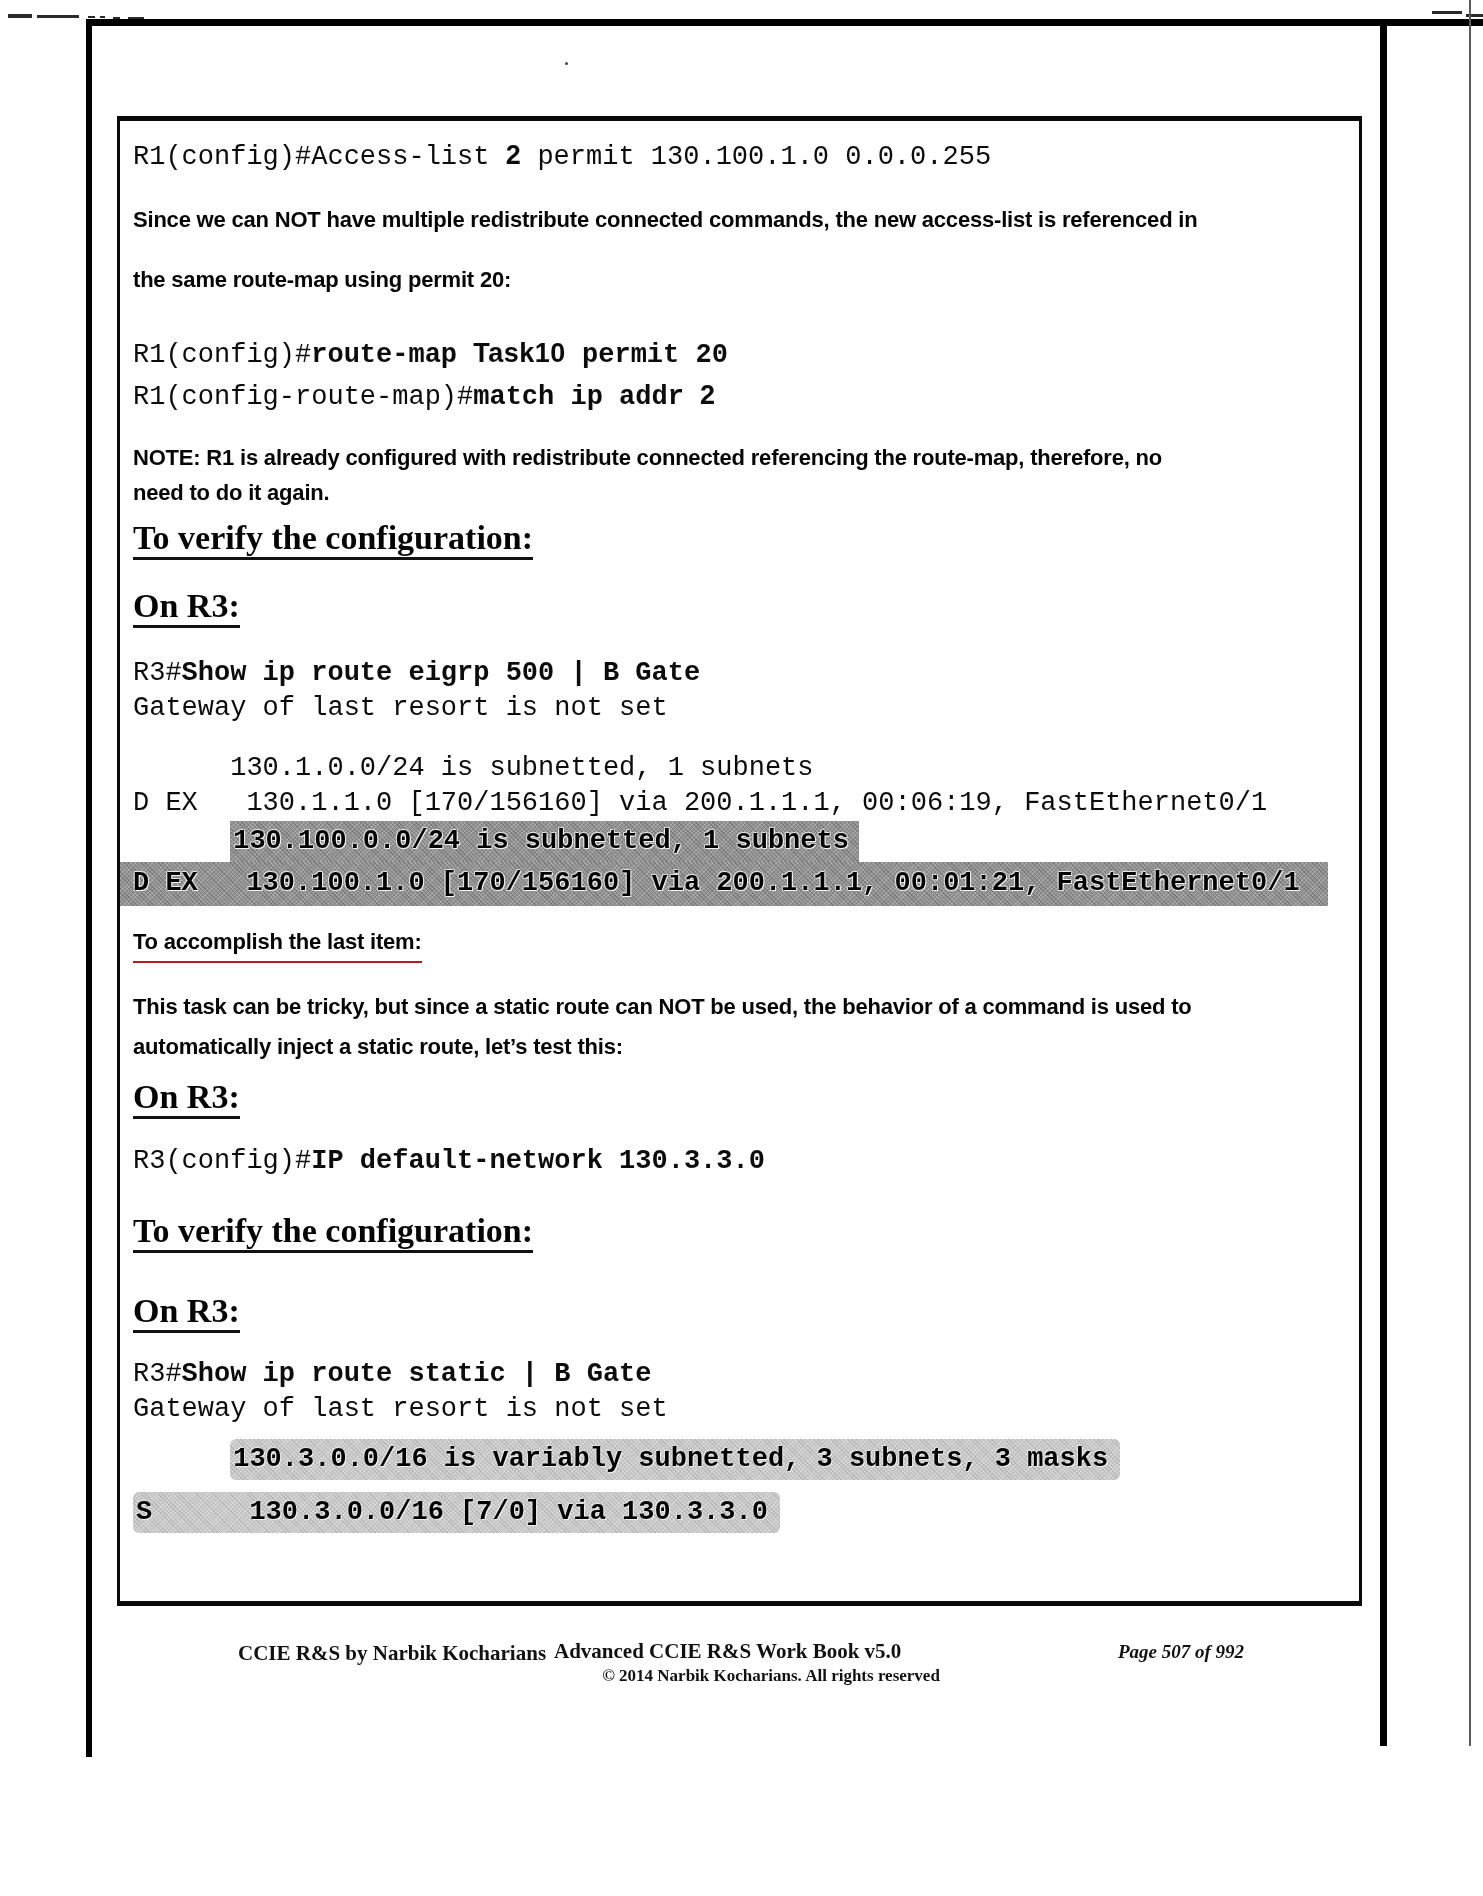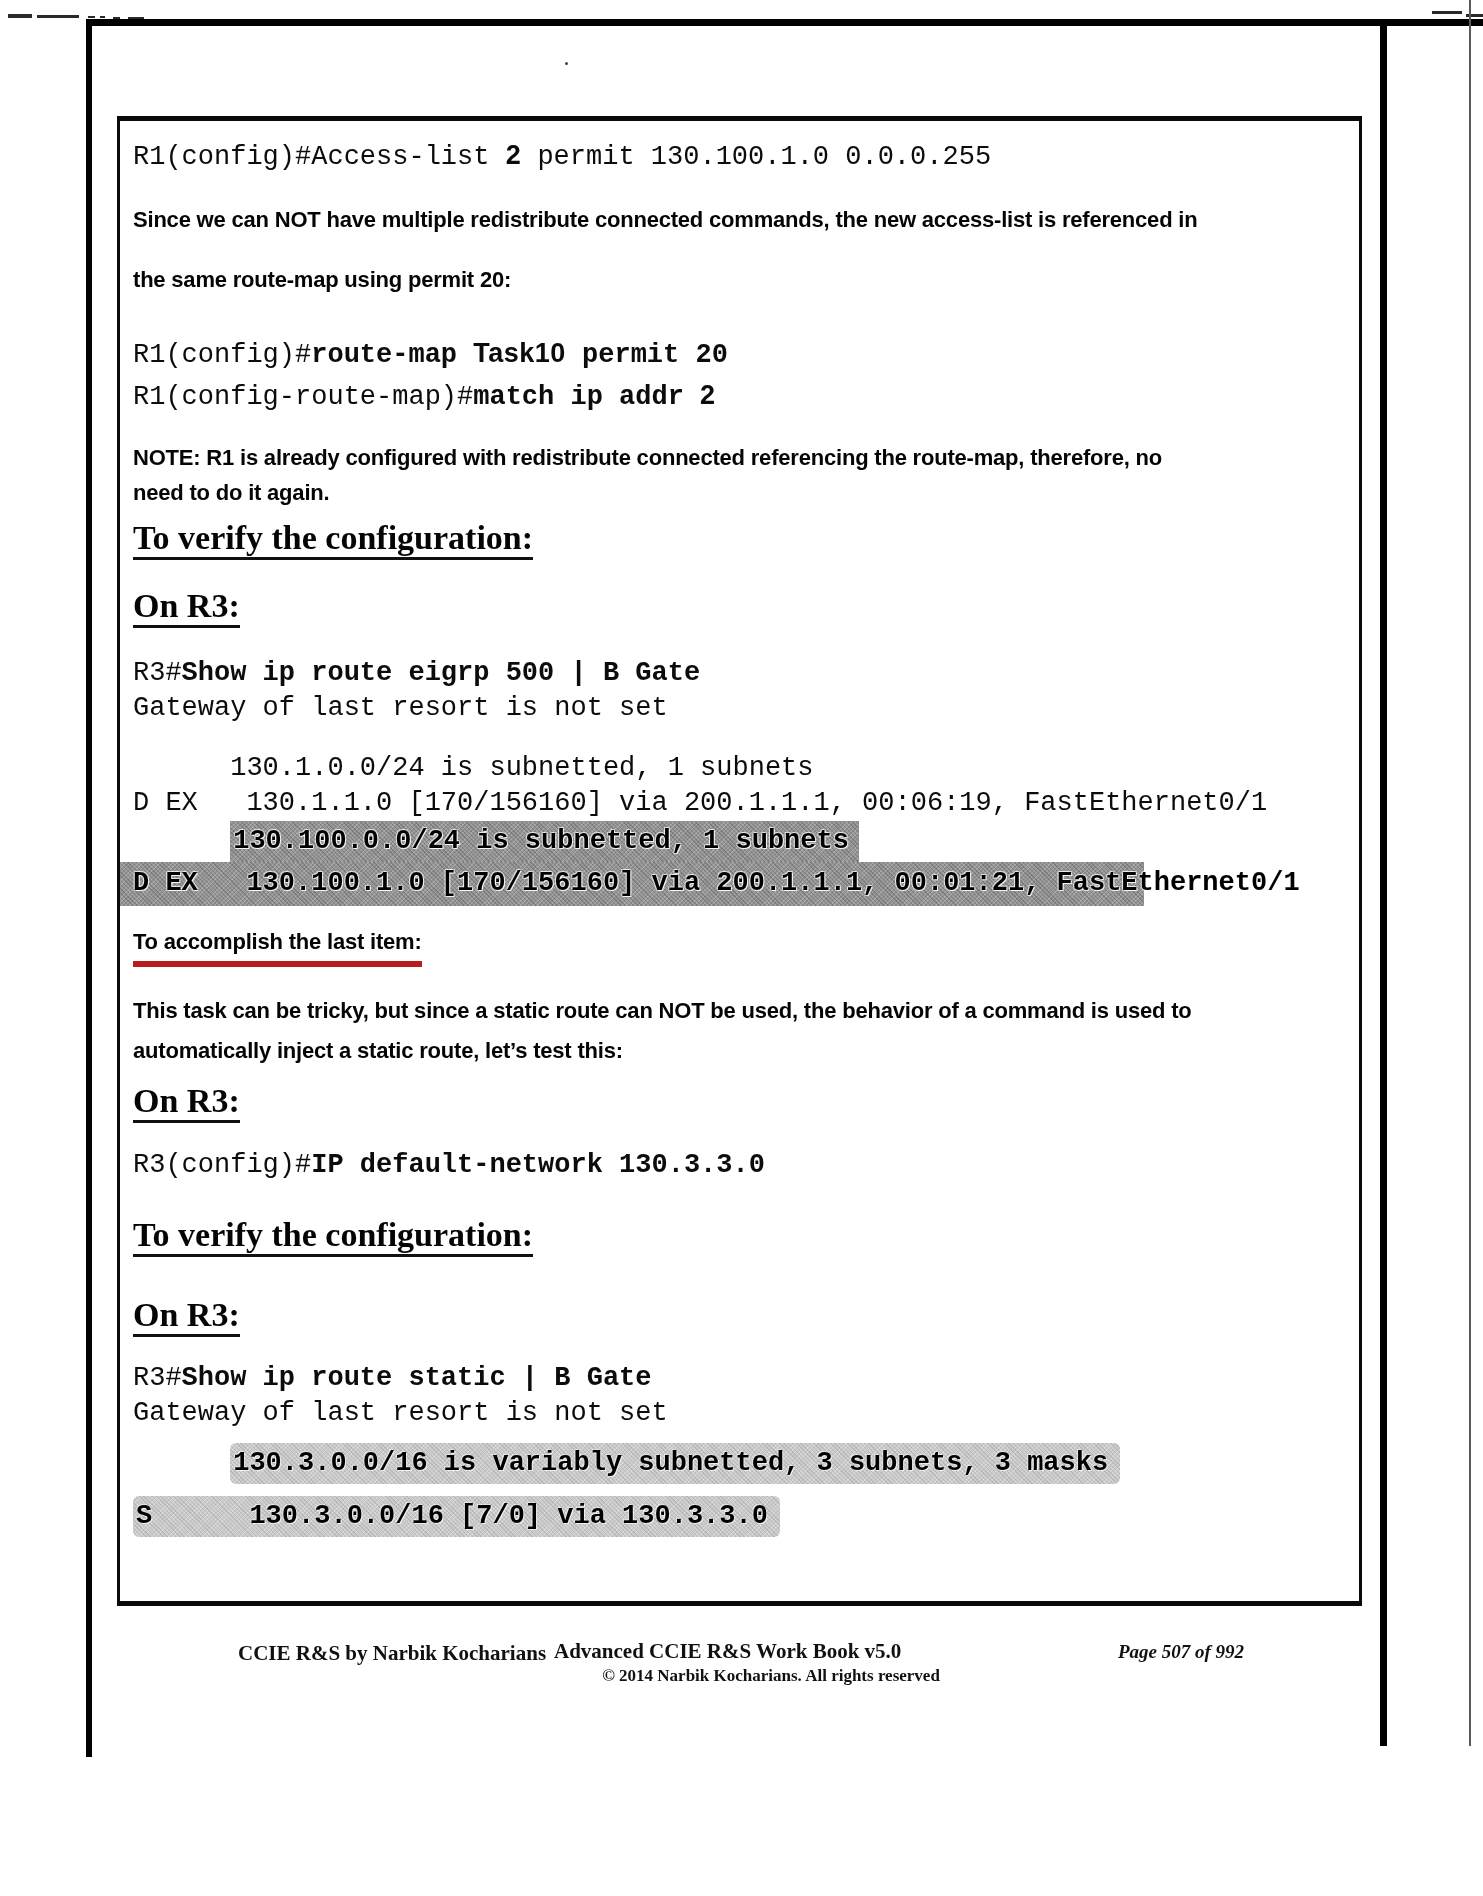--- a/index.html
+++ b/index.html
@@ -44,41 +44,41 @@
   .para {
     font-weight:bold; font-size:22px; letter-spacing:-0.2px;
     line-height:30px; white-space:nowrap; color:#050505;
   }
   .para-block div { line-height:35px; white-space:nowrap; font-weight:bold; font-size:22px; letter-spacing:-0.2px; color:#050505; }
   .para-wide div  { line-height:40px; white-space:nowrap; font-weight:bold; font-size:22px; letter-spacing:-0.2px; color:#050505; }
 
   .h-serif { font-family:"Liberation Serif", serif; font-weight:bold; font-size:34px; color:#050505; }
   .h-serif span { display:inline-block; border-bottom:3px solid #111; padding-bottom:3px; }
   .h-sans { font-weight:bold; font-size:22px; color:#050505; }
-  .h-sans span { display:inline-block; border-bottom:6px solid #b91c1c; padding-bottom:3px; letter-spacing:-0.2px; }
+  .h-sans span { display:inline-block; border-bottom:2px solid #b91c1c; padding-bottom:3px; letter-spacing:-0.2px; }
   .heading-wrap { line-height:32px; }
 
   
   .mt12{margin-top:12px}.mt14{margin-top:14px}.mt16{margin-top:16px}.mt20{margin-top:20px}
   .mt23{margin-top:23px}.mt24{margin-top:24px}.mt28{margin-top:28px}
   .mt36{margin-top:36px}.mt38{margin-top:38px}.mt42{margin-top:42px}.mt44{margin-top:30px}
 
   
   .hl-dark {
     background-color:#949494;
     background-image:
       repeating-linear-gradient(45deg, rgba(30,30,30,.22) 0 1px, transparent 1px 3px),
       repeating-linear-gradient(-45deg, rgba(255,255,255,.20) 0 1px, transparent 1px 3px);
     color:#000; font-weight:700;
     text-shadow:1px 1px 0 rgba(255,255,255,.85), -1px -1px 0 rgba(255,255,255,.6),
                 1px -1px 0 rgba(255,255,255,.5), -1px 1px 0 rgba(255,255,255,.5);
   }
   span.hl-dark { display:inline-block; padding:3px 10px 3px 3px; }
   .hl-block {
-    display:block; margin-left:-13px; width:1024px;
+    display:block; margin-left:-13px; width:1208px;
     padding:4px 10px 5px 13px; box-sizing:border-box;
   }
   .hl-light {
     background-color:#cbcbcb;
     background-image:
       repeating-linear-gradient(45deg, rgba(90,90,90,.18) 0 1px, transparent 1px 3px),
       repeating-linear-gradient(-45deg, rgba(255,255,255,.25) 0 1px, transparent 1px 3px);
     color:#000; font-weight:700;
     text-shadow:1px 1px 0 rgba(255,255,255,.7), -1px -1px 0 rgba(255,255,255,.5);
   }

